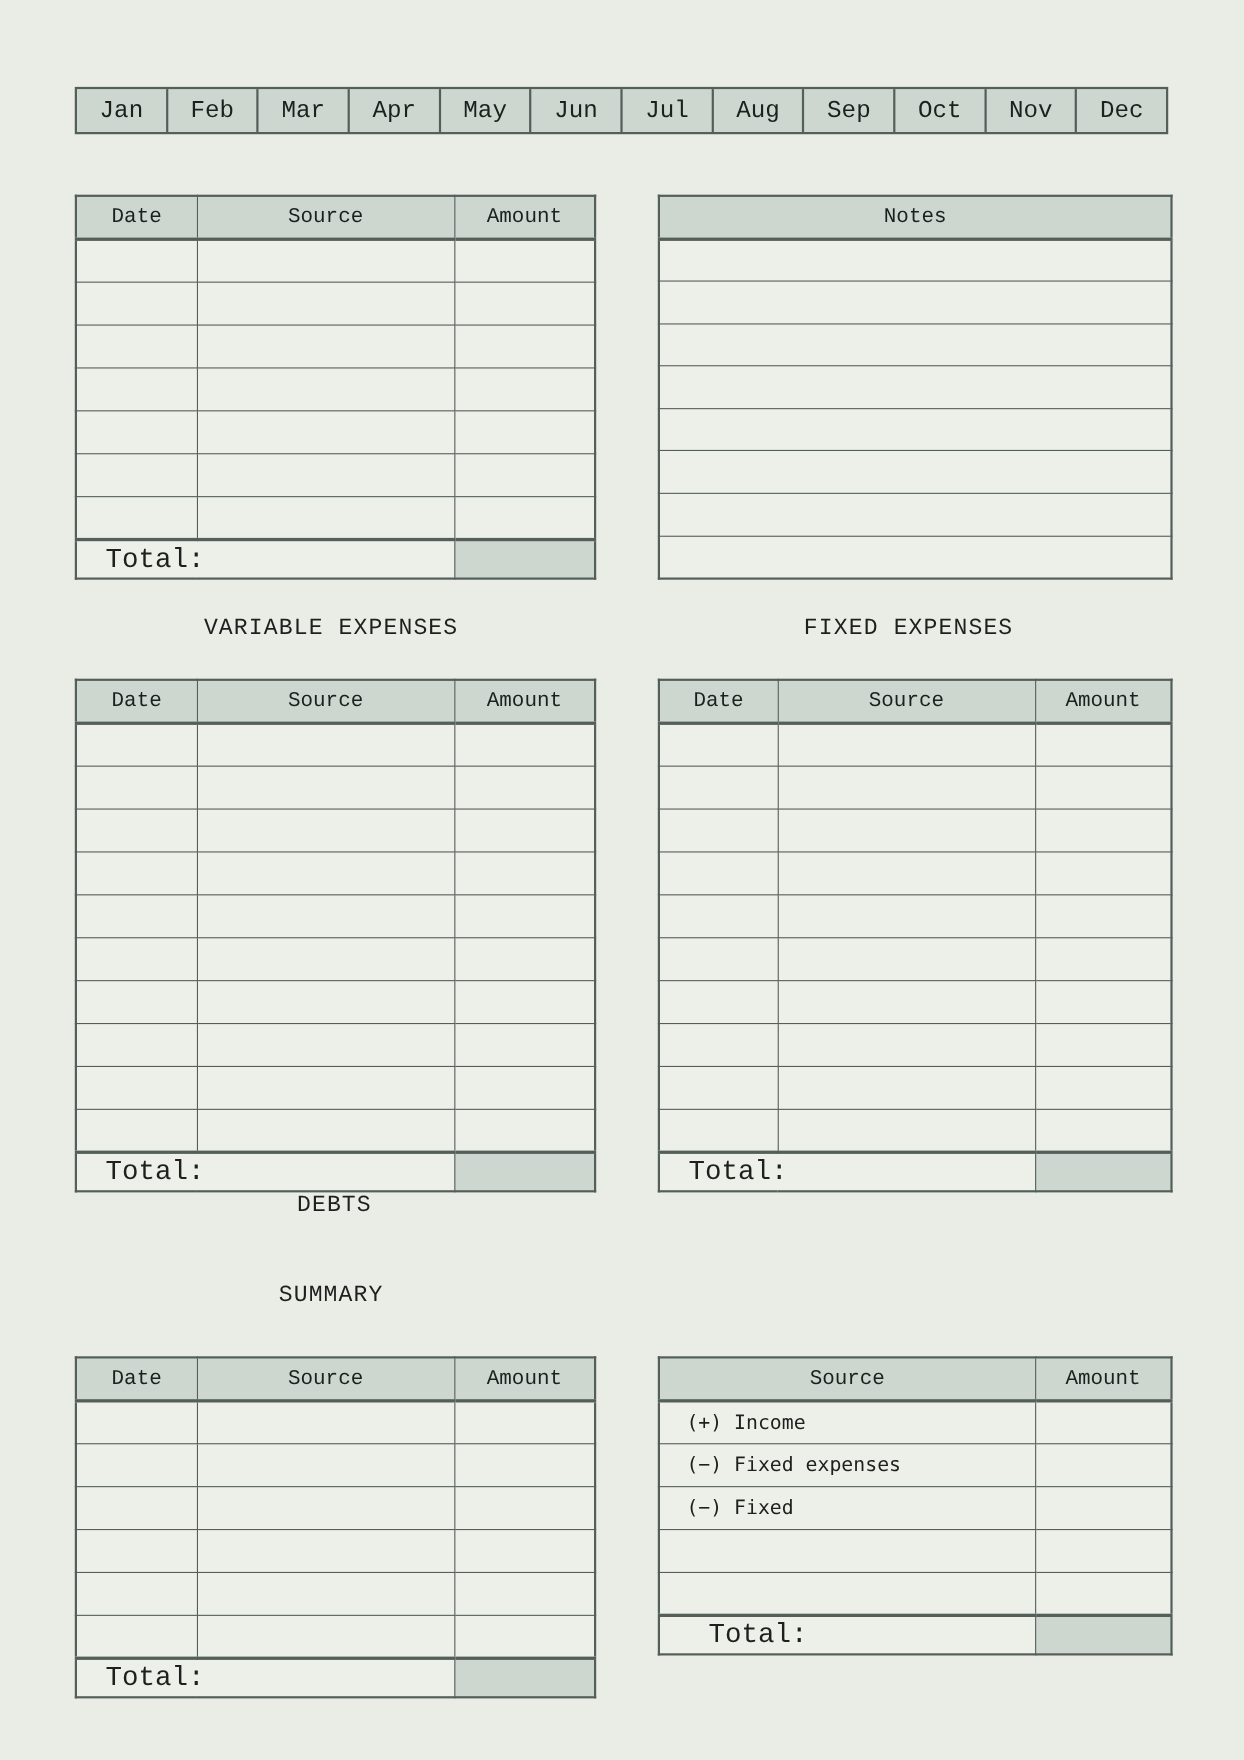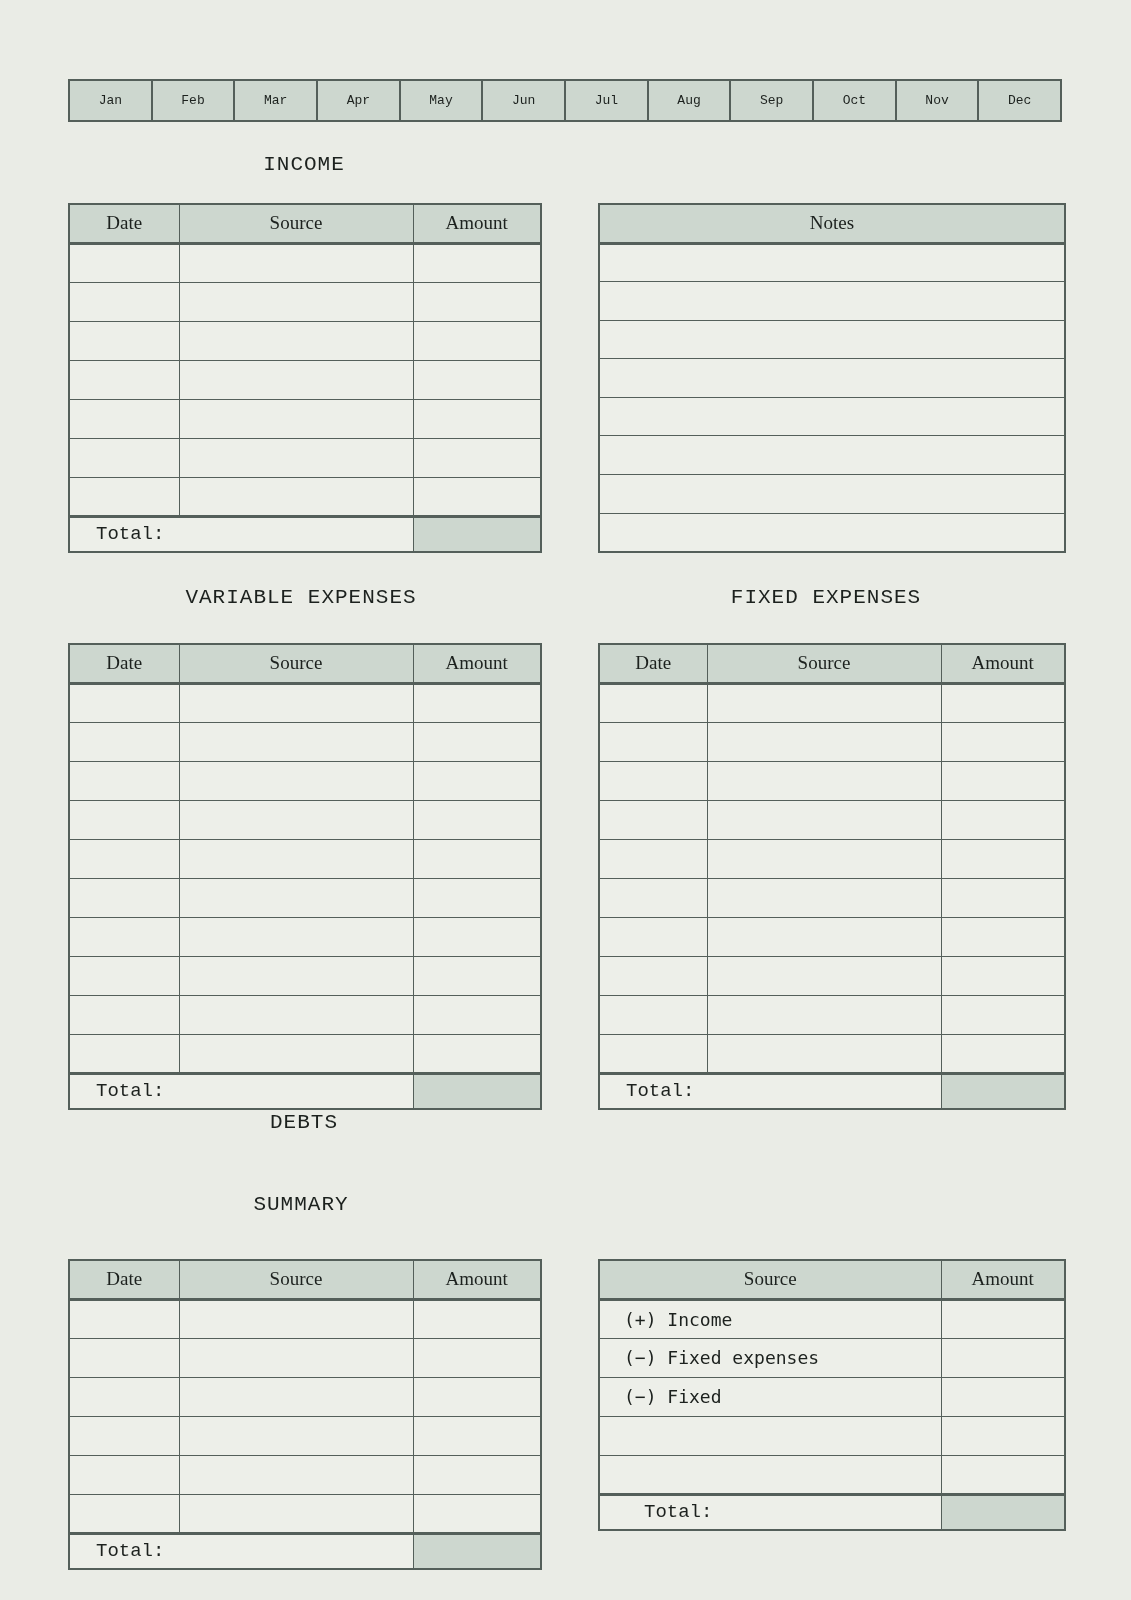--- a/index.html
+++ b/index.html
@@ -22,21 +22,21 @@
 
   
   .month-bar{
     margin-top:79px;height:43px;display:flex;
     background:var(--accent);
     border:2px solid var(--border);
   }
   .month{
     flex:1;display:flex;align-items:center;justify-content:center;
     font-family:"Liberation Mono",monospace;
-    font-size:13px;
+    font-size:22px;
     border-right:2px solid var(--border);
     cursor:default;
   }
   .month:last-child{border-right:none;}
 
   
   .titles{display:flex;gap:56px;}
   .title{
     width:472px;text-align:center;
     font-family:"Liberation Mono",monospace;
@@ -55,32 +55,32 @@
     background:var(--cell-bg);
     border:2px solid var(--border);
   }
   .t-left{width:472px;}
   .t-right{width:466px;}
   th{
     background:var(--accent);
     font-weight:normal;font-size:19px;height:39px;
     border:1.6px solid var(--border);
     border-bottom:3px solid var(--border);
-    font-family:Liberation Serif, serif;
+    font-family:Liberation Mono, monospace;
     padding:0;
   }
   td{border:1.6px solid var(--border);font-size:18px;padding:0;}
   tbody tr{height:39px;margin-top:36px;}
   .t-notes tbody tr{height:38.6px;}
   tfoot tr{height:36px;}
   tfoot td{border-top:3px solid var(--border);}
   .lbl{padding-left:24px;}
   .total-lbl{
     font-family:"Liberation Mono",monospace;
-    font-size:19px;padding-left:26px;
+    font-size:25px;padding-left:26px;
   }
   .t-summary .total-lbl{padding-left:44px;}
   .total-amt{background:var(--accent);}
 </style>
 </head>
 <body>
 
 <div class="content">
 
   <div class="month-bar" id="month-bar">
@@ -92,21 +92,20 @@
       <div class="month">Jun</div>
       <div class="month">Jul</div>
       <div class="month">Aug</div>
       <div class="month">Sep</div>
       <div class="month">Oct</div>
       <div class="month">Nov</div>
       <div class="month">Dec</div>
     </div>
 
   <div class="titles title-row-1">
-    <div class="title">INCOME</div>
     <div class="title right"></div>
   </div>
   <div class="tables">
     <table class="t-left" id="income-table">
         <colgroup>
           <col style="width: 110px;">
           <col style="width: 234px;">
           <col style="width: 128px;">
         </colgroup>
         <thead>

